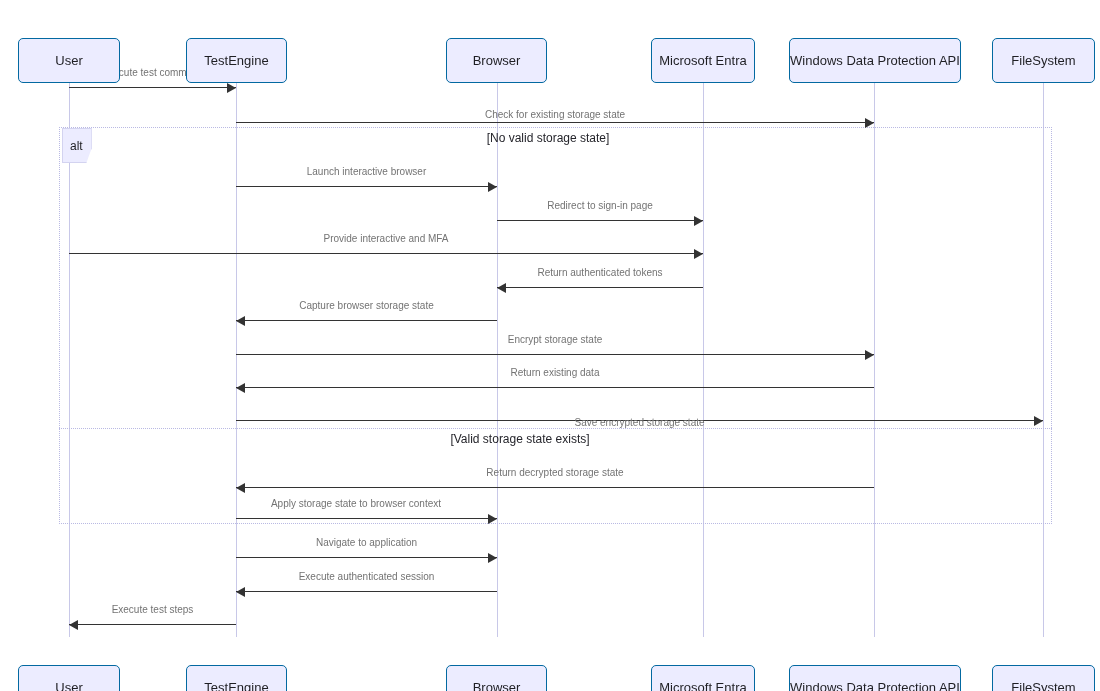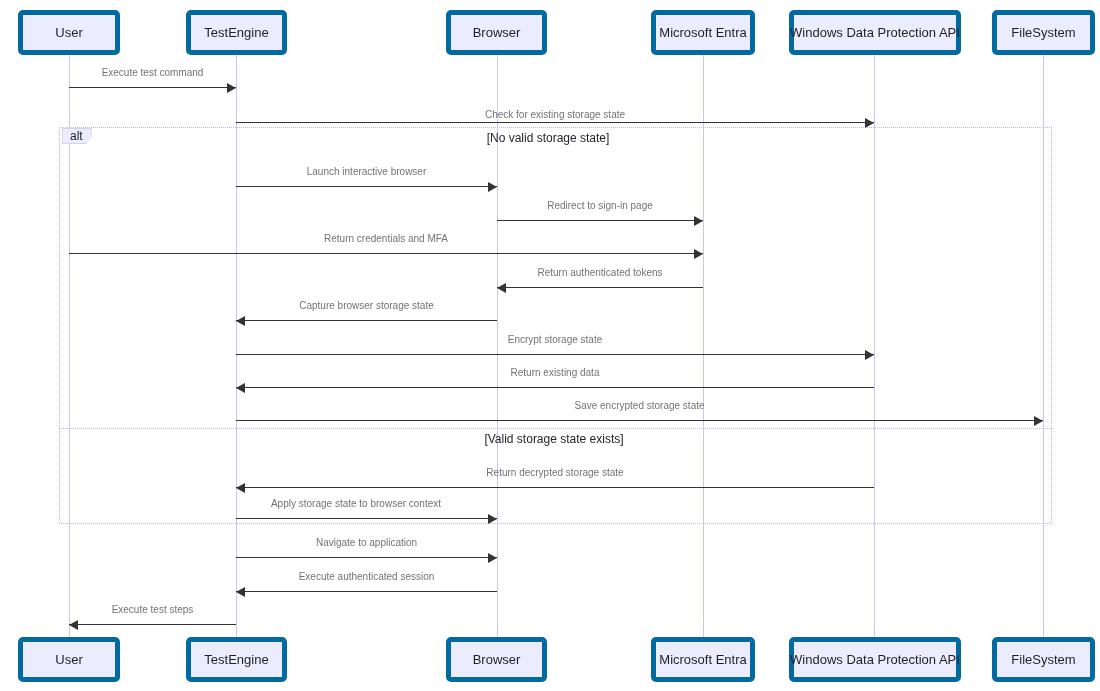--- a/index.html
+++ b/index.html
@@ -11,31 +11,32 @@
   #diagram-root {
     position: relative;
     width: 1100px;
     height: 691px;
     background: #ffffff;
     overflow: hidden;
   }
   .participant-box {
     position: absolute;
     background: #ECECFF;
-    border: 5px solid #0369a1;
+    border: 1px solid #0369a1;
     border-radius: 5px;
     display: flex;
     align-items: center;
     justify-content: center;
     color: #1f1f24;
     font-size: 13px;
     line-height: 1;
     text-align: center;
     padding: 12px 6px;
     white-space: nowrap;
+    margin-top: 28px;
   }
   .lifeline {
     position: absolute;
     width: 1px;
     background: #C8C8E8;
   }
   .msg-line {
     position: absolute;
     height: 0;
     border-top: 1.4px solid #333333;
@@ -97,56 +98,56 @@
   <div id="lifelines-layer">
       <div class="lifeline" style="left: 69px; top: 55px; height: 582px;"></div>
       <div class="lifeline" style="left: 236px; top: 55px; height: 582px;"></div>
       <div class="lifeline" style="left: 497px; top: 55px; height: 582px;"></div>
       <div class="lifeline" style="left: 703px; top: 55px; height: 582px;"></div>
       <div class="lifeline" style="left: 874px; top: 55px; height: 582px;"></div>
       <div class="lifeline" style="left: 1043px; top: 55px; height: 582px;"></div>
     </div>
   <div id="fragment-layer">
       <div class="alt-frame" style="left: 59px; top: 127px; width: 993px; height: 397px;"></div>
-      <div class="alt-label-box" style="left: 62px; top: 128px; height: 16px;">alt</div>
+      <div class="alt-label-box" style="left: 62px; top: 128px; height: 35px;">alt</div>
       <div class="alt-divider" style="left: 59px; top: 428px; width: 993px;"></div>
       <div class="alt-condition" style="left: 548px; top: 132px;">[No valid storage state]</div>
-      <div class="alt-condition" style="left: 554px; top: 433px;">[Valid storage state exists]</div>
+      <div class="alt-condition" style="left: 520px; top: 433px;">[Valid storage state exists]</div>
     </div>
   <div id="messages-layer">
       <div class="msg-line" style="left: 69px; top: 87px; width: 167px;"></div>
       <div class="arrowhead right" style="top: 82.7px; left: 227px;"></div>
       <div class="msg-label" style="left: 152.5px; top: 68px;">Execute test command</div>
       <div class="msg-line" style="left: 236px; top: 122px; width: 638px;"></div>
       <div class="arrowhead right" style="top: 117.7px; left: 865px;"></div>
       <div class="msg-label" style="left: 555px; top: 110px;">Check for existing storage state</div>
       <div class="msg-line" style="left: 236px; top: 186px; width: 261px;"></div>
       <div class="arrowhead right" style="top: 181.7px; left: 488px;"></div>
       <div class="msg-label" style="left: 366.5px; top: 167px;">Launch interactive browser</div>
       <div class="msg-line" style="left: 497px; top: 220px; width: 206px;"></div>
       <div class="arrowhead right" style="top: 215.7px; left: 694px;"></div>
       <div class="msg-label" style="left: 600px; top: 201px;">Redirect to sign-in page</div>
       <div class="msg-line" style="left: 69px; top: 253px; width: 634px;"></div>
       <div class="arrowhead right" style="top: 248.7px; left: 694px;"></div>
-      <div class="msg-label" style="left: 386px; top: 234px;">Return credentials and MFA</div>
+      <div class="msg-label" style="left: 386px; top: 234px;">Provide interactive and MFA</div>
       <div class="msg-line" style="left: 497px; top: 287px; width: 206px;"></div>
       <div class="arrowhead left" style="top: 282.7px; left: 497px;"></div>
       <div class="msg-label" style="left: 600px; top: 268px;">Return authenticated tokens</div>
       <div class="msg-line" style="left: 236px; top: 320px; width: 261px;"></div>
       <div class="arrowhead left" style="top: 315.7px; left: 236px;"></div>
       <div class="msg-label" style="left: 366.5px; top: 301px;">Capture browser storage state</div>
       <div class="msg-line" style="left: 236px; top: 354px; width: 638px;"></div>
       <div class="arrowhead right" style="top: 349.7px; left: 865px;"></div>
       <div class="msg-label" style="left: 555px; top: 335px;">Encrypt storage state</div>
       <div class="msg-line" style="left: 236px; top: 387px; width: 638px;"></div>
       <div class="arrowhead left" style="top: 382.7px; left: 236px;"></div>
       <div class="msg-label" style="left: 555px; top: 368px;">Return existing data</div>
       <div class="msg-line" style="left: 236px; top: 420px; width: 807px;"></div>
       <div class="arrowhead right" style="top: 415.7px; left: 1034px;"></div>
-      <div class="msg-label" style="left: 639.5px; top: 401px;">Save encrypted storage state</div>
+      <div class="msg-label" style="left: 639.5px; top: 418px;">Save encrypted storage state</div>
       <div class="msg-line" style="left: 236px; top: 487px; width: 638px;"></div>
       <div class="arrowhead left" style="top: 482.7px; left: 236px;"></div>
       <div class="msg-label" style="left: 555px; top: 468px;">Return decrypted storage state</div>
       <div class="msg-line" style="left: 236px; top: 518px; width: 261px;"></div>
       <div class="arrowhead right" style="top: 513.7px; left: 488px;"></div>
       <div class="msg-label" style="left: 356px; top: 499px;">Apply storage state to browser context</div>
       <div class="msg-line" style="left: 236px; top: 557px; width: 261px;"></div>
       <div class="arrowhead right" style="top: 552.7px; left: 488px;"></div>
       <div class="msg-label" style="left: 366.5px; top: 538px;">Navigate to application</div>
       <div class="msg-line" style="left: 236px; top: 591px; width: 261px;"></div>

